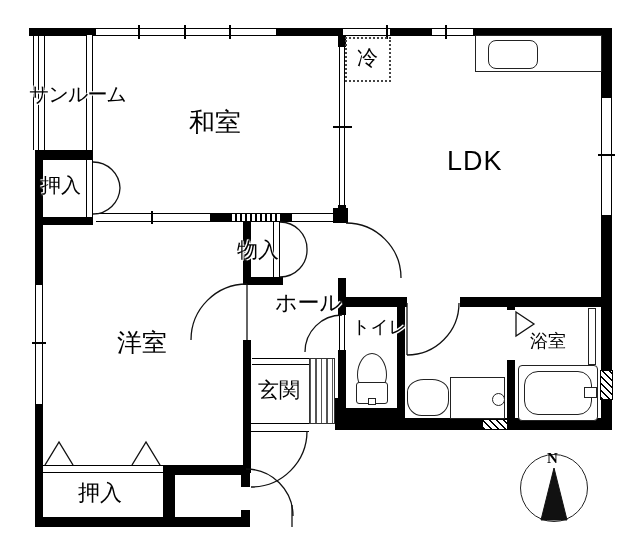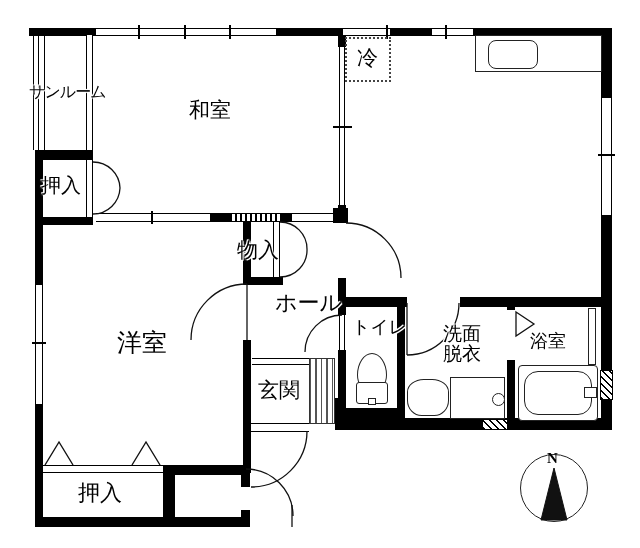--- a/index.html
+++ b/index.html
@@ -149,30 +149,27 @@
     </g>
 
     <path d="M 516 312 L 534 324 L 516 336 Z" fill="#fff" stroke="#111" stroke-width="1.3"></path>
 
     <path d="M 45 465 L 59 442 L 73 465" fill="#fff" stroke="#111" stroke-width="1.4"></path>
     <path d="M 132 465 L 146 442 L 160 465" fill="#fff" stroke="#111" stroke-width="1.4"></path>
 
     <path d="M 554 468 L 541 520 L 567 520 Z" fill="#111" stroke="#111"></path>
   </svg>
 
-  <div class="lbl" style="left:29px;top:84px;font-size:16px;letter-spacing:-1px">サンルーム</div>
-  <div class="lbl" style="left:189px;top:99px;font-size:21px">和室</div>
+  <div class="lbl" style="left:29px;top:84px;font-size:20px;letter-spacing:-1px">サンルーム</div>
+  <div class="lbl" style="left:189px;top:109px;font-size:26px">和室</div>
   <div class="lbl" style="left:357px;top:47px;font-size:21px">冷</div>
+  <div class="lbl" style="left:447px;top:147px;font-size:27px;letter-spacing:1px">LDK</div>
   <div class="lbl" style="left:41px;top:175px;font-size:20px">押入</div>
   <div class="lbl" style="left:237px;top:239px;font-size:21px">物入</div>
   <div class="lbl" style="left:275px;top:291px;font-size:22px">ホール</div>
   <div class="lbl" style="left:117px;top:329px;font-size:25px">洋室</div>
   <div class="lbl" style="left:258px;top:379px;font-size:21px">玄関</div>
   <div class="lbl" style="left:352px;top:318px;font-size:18px">トイレ</div>
-  <div class="lbl lbl2" style="left:433px;top:324px;width:58px;font-size:19px">
-    <div>洗面</div>
-    <div>脱衣</div>
-  </div>
   <div class="lbl" style="left:530px;top:332px;font-size:18px">浴室</div>
   <div class="lbl" style="left:78px;top:481px;font-size:22px">押入</div>
   <div class="lbl" style="left:547px;top:451px;font-size:15px;font-weight:bold;font-family:'Liberation Serif',serif;text-shadow:none">N</div>
 
 </div>
 
 </body></html>

